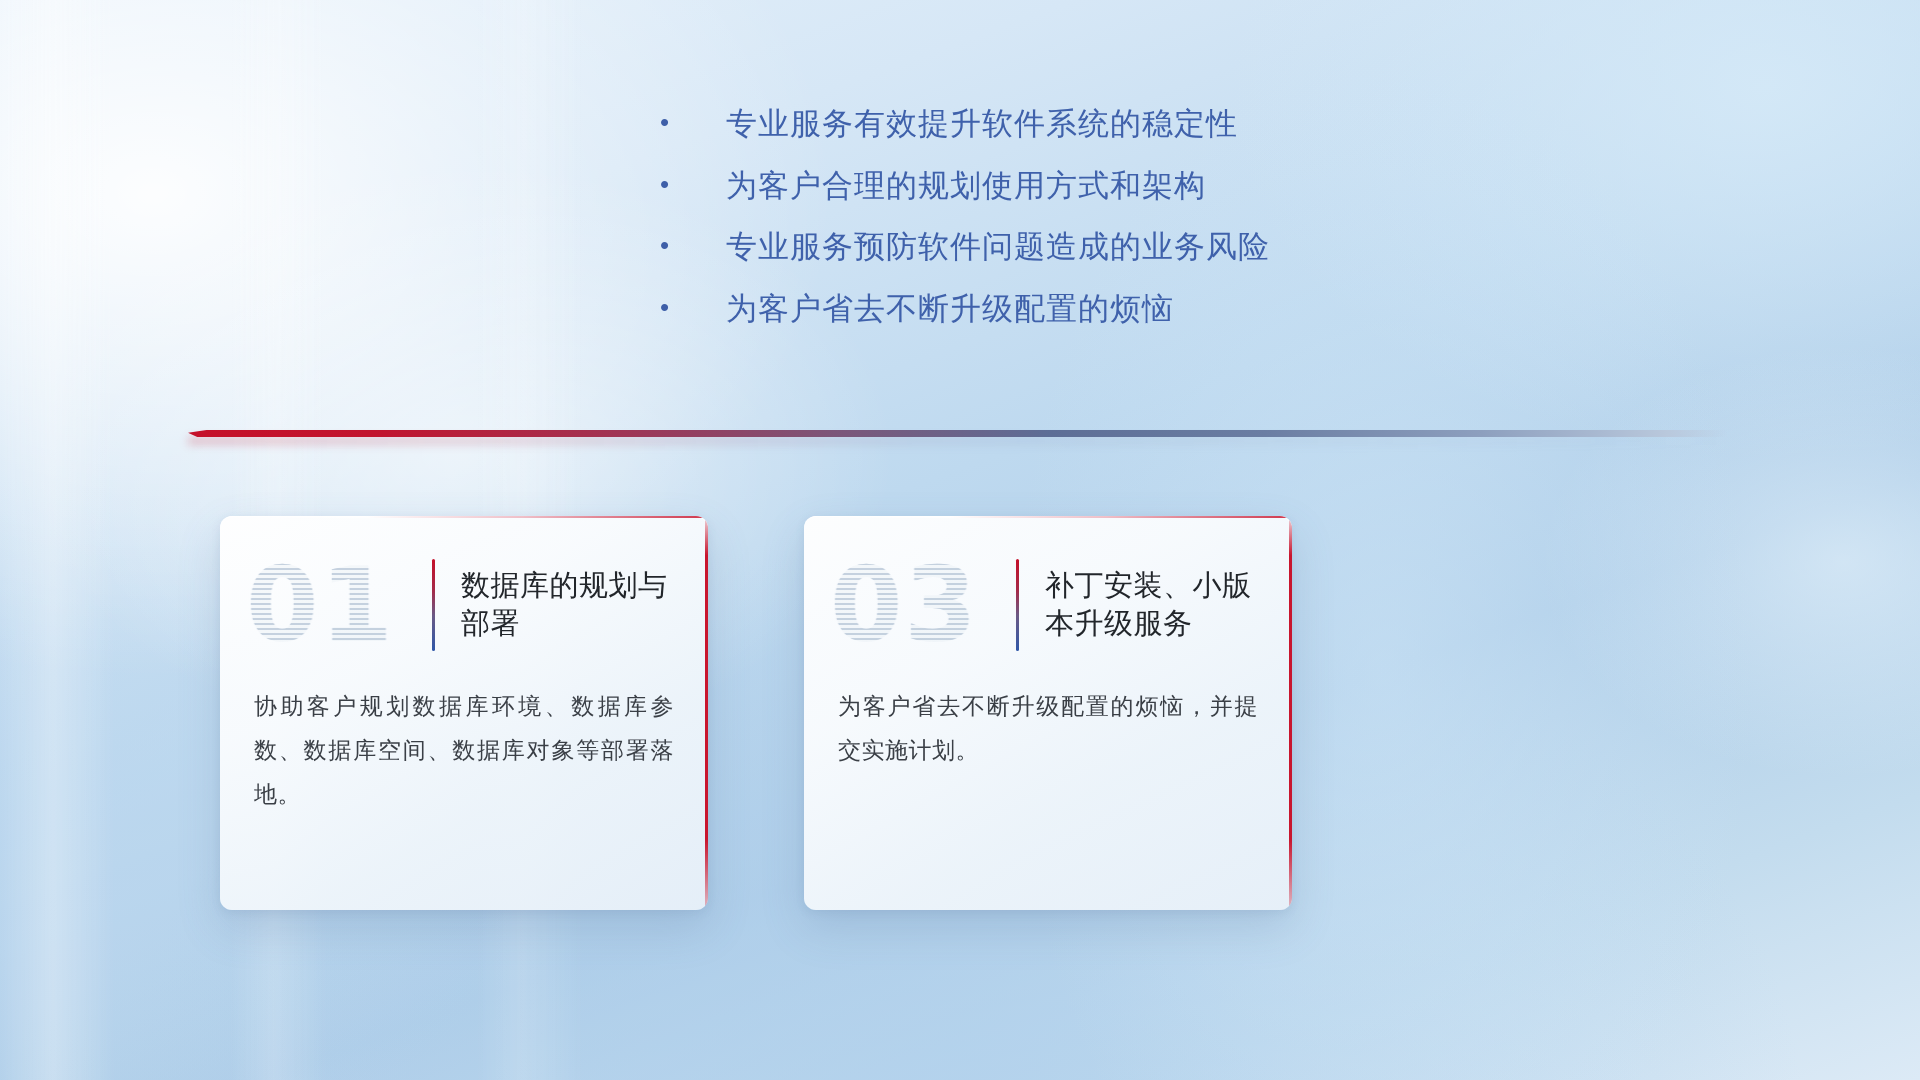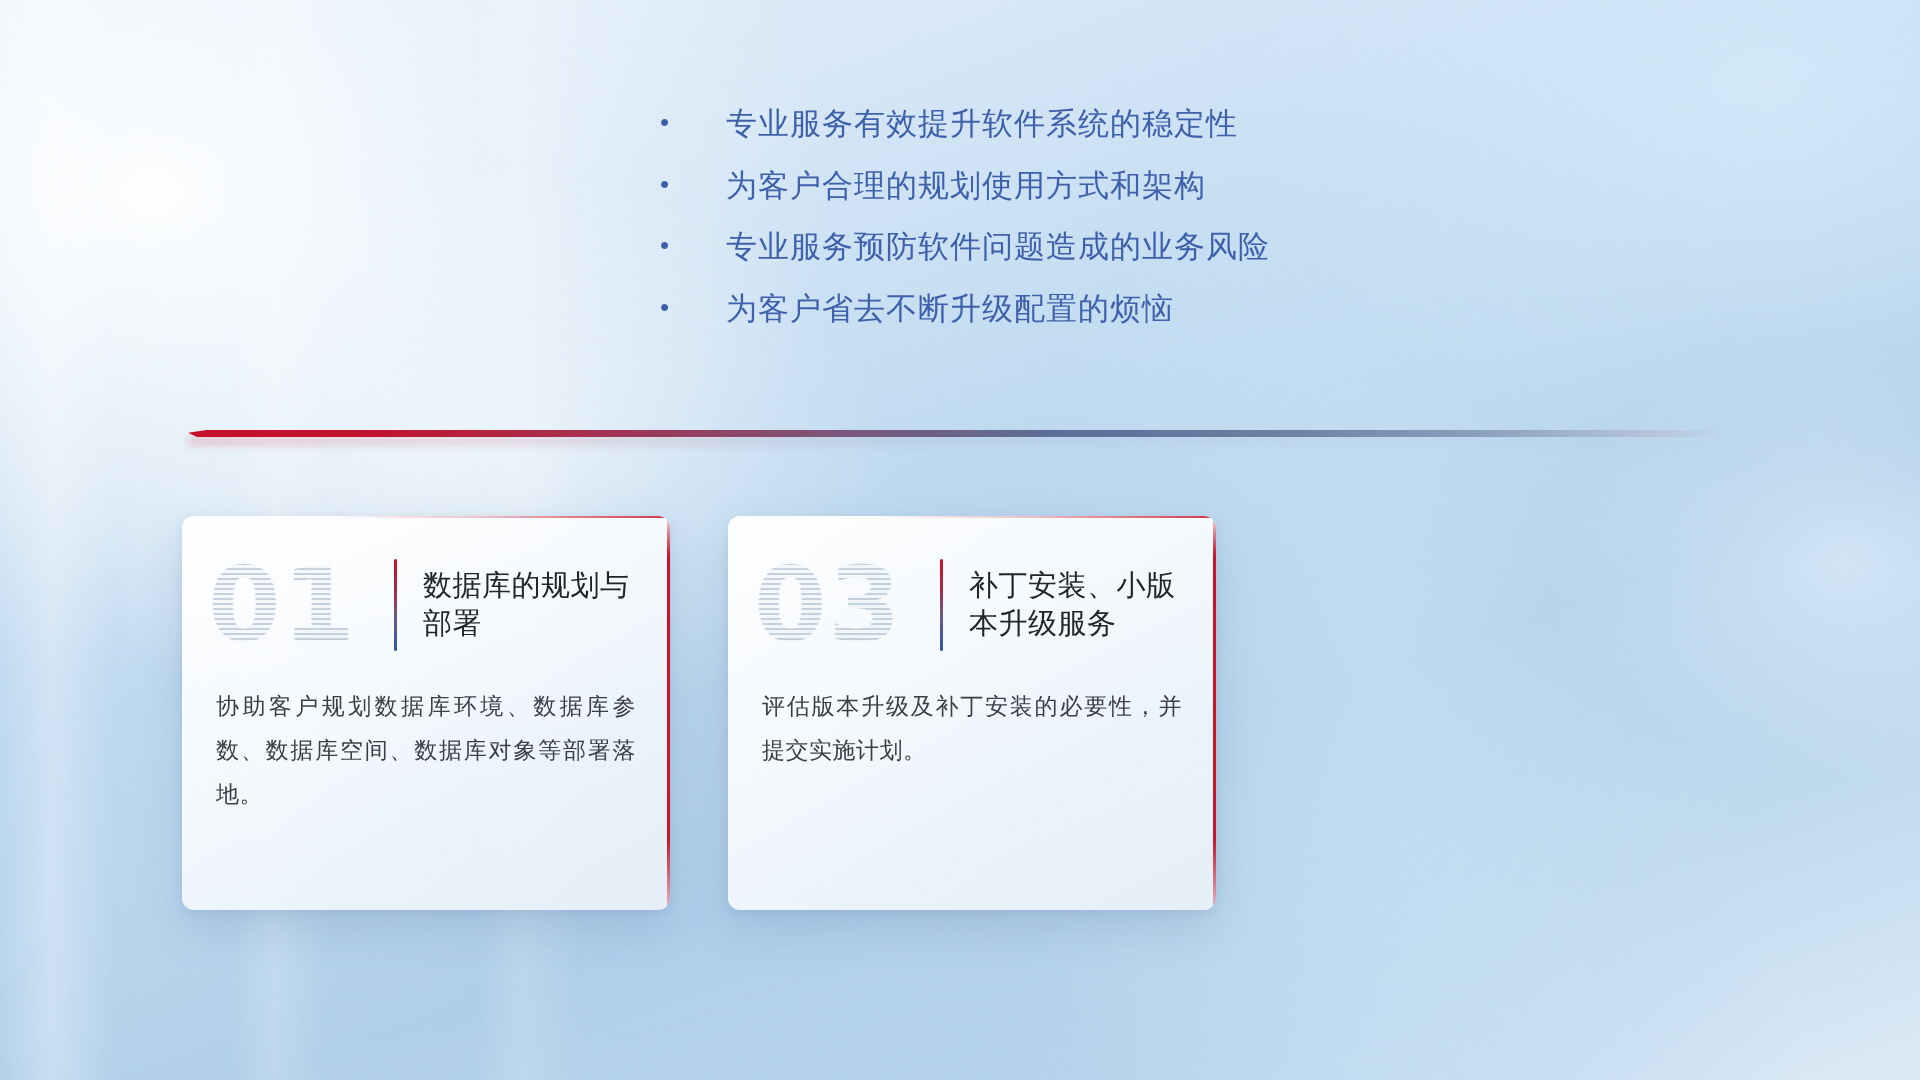--- a/index.html
+++ b/index.html
@@ -128,20 +128,21 @@
     background: linear-gradient(150deg,
         rgba(255,255,255,0.96) 0%,
         rgba(250,252,254,0.95) 34%,
         rgba(240,246,251,0.93) 66%,
         rgba(233,241,249,0.92) 100%);
     box-shadow:
       0 18px 44px rgba(86,116,156,0.20),
       0 3px 10px rgba(86,116,156,0.12),
       inset 0 1px 0 rgba(255,255,255,0.9);
     overflow: hidden;
+    margin-left: 38px;
   }
   
   .card::after {
     content:"";
     position:absolute;
     right:0; top:0;
     width:3px; height:100%;
     background: linear-gradient(180deg,
         rgba(205,28,48,0.15) 0%,
         #c8152e 10%,
@@ -263,18 +264,18 @@
       <div class="card-body">协助客户规划数据库环境、数据库参数、数据库空间、数据库对象等部署落地。</div>
     </div>
 
 
     <div class="card">
       <div class="card-head">
         <div class="card-number">03</div>
         <div class="card-sep"></div>
         <div class="card-title">补丁安装、小版本升级服务</div>
       </div>
-      <div class="card-body">评估版本升级及补丁安装的必要性，并提交实施计划。</div>
+      <div class="card-body">为客户省去不断升级配置的烦恼，并提交实施计划。</div>
     </div>
 
   </div>
 
 </div>
 
 </body></html>

